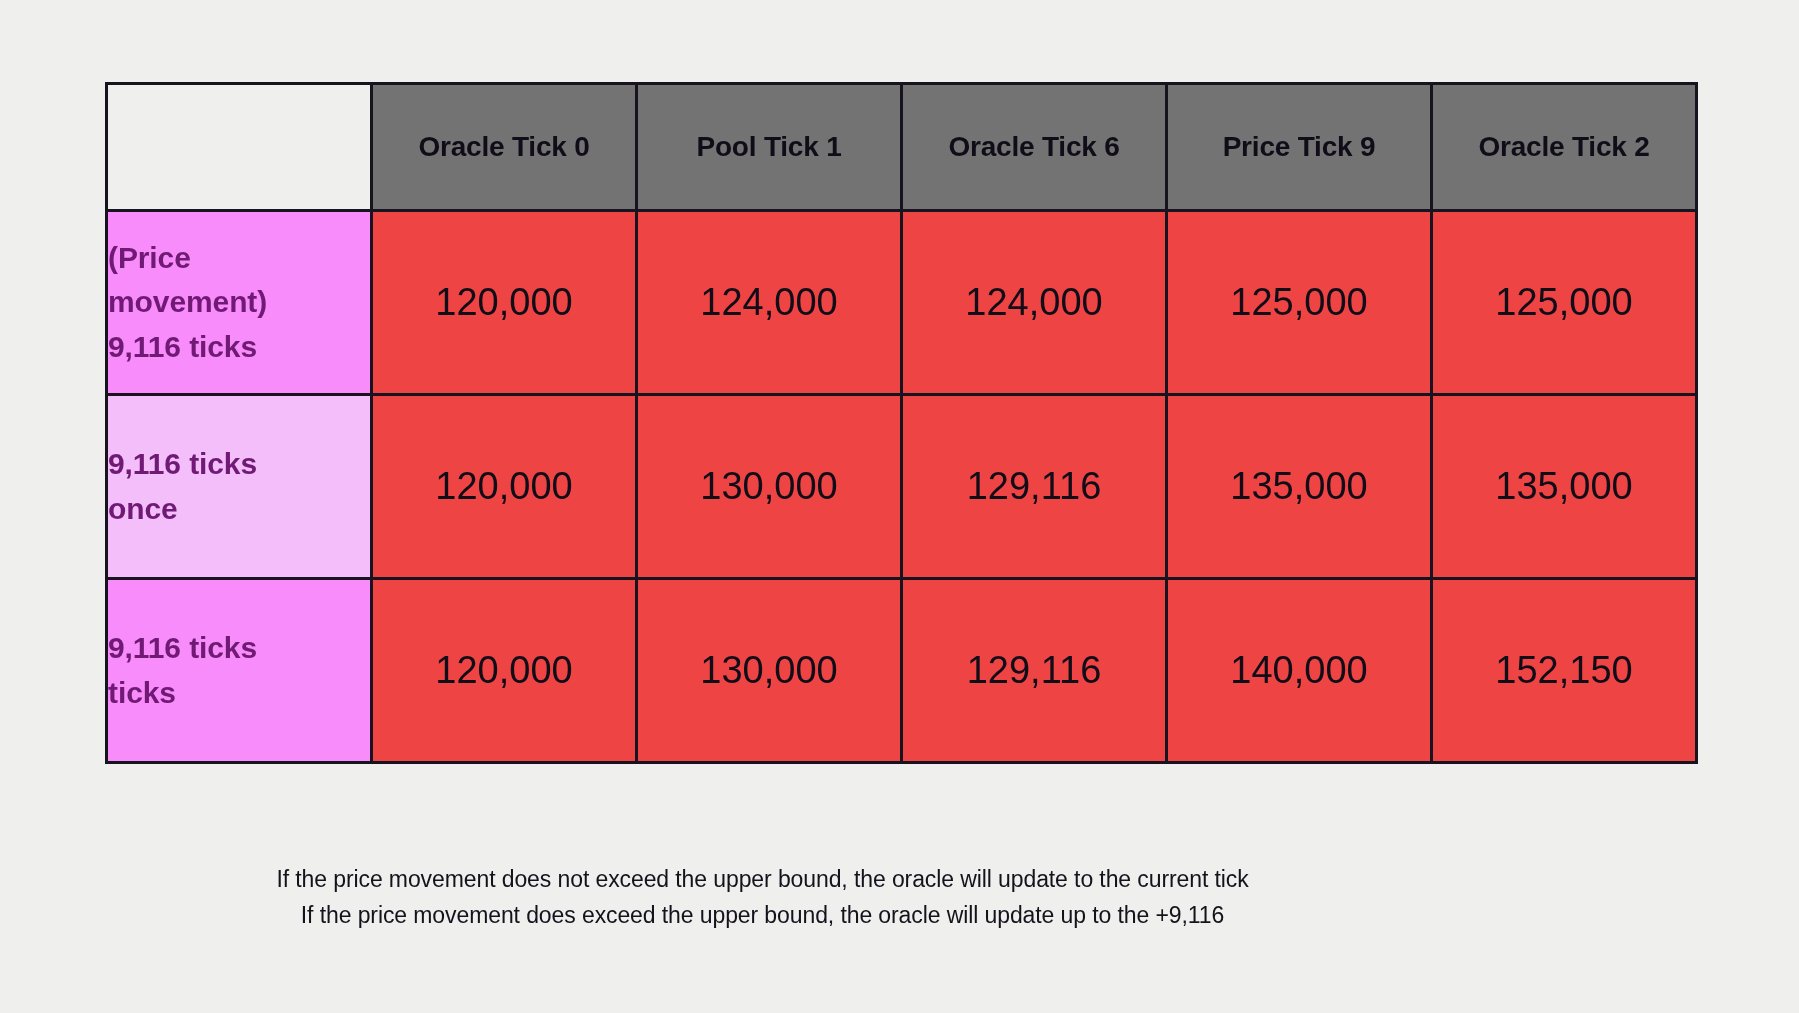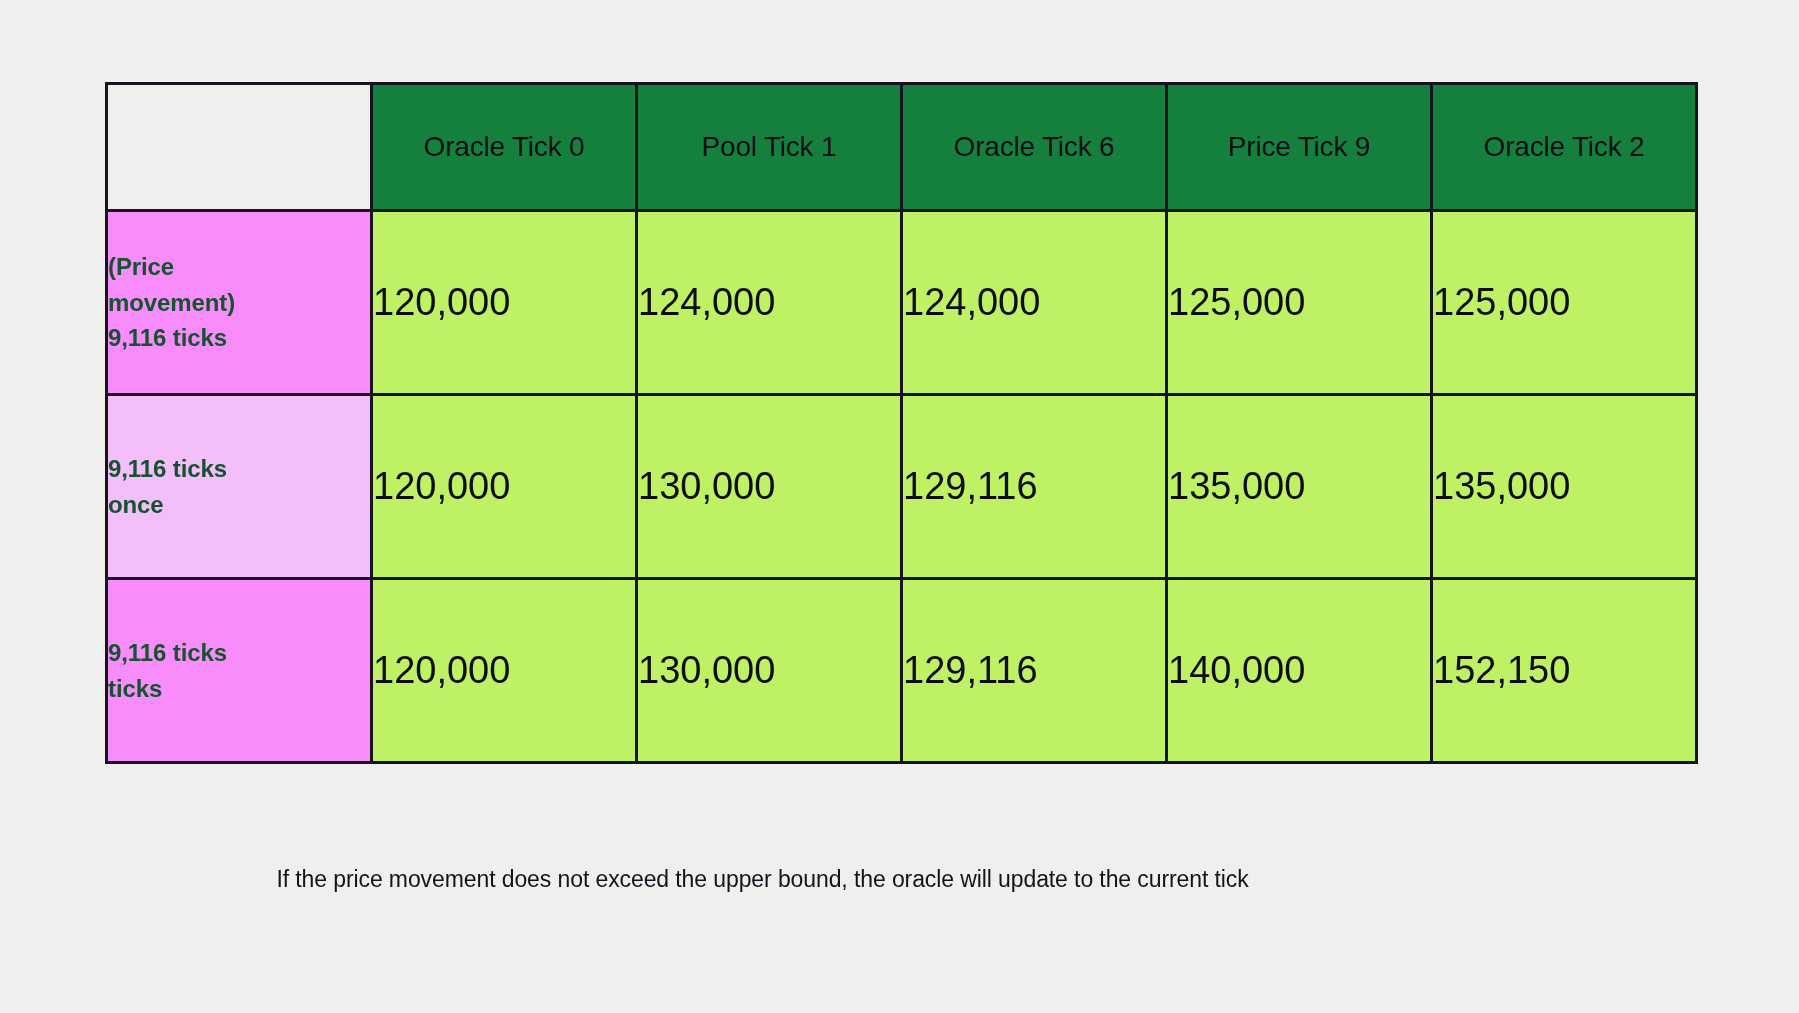--- a/index.html
+++ b/index.html
@@ -46,47 +46,47 @@
     margin: 0;
   }
 
   
   .hdr-corner {
     height: 124px;
     background: #EFEFEE;
   }
   .hdr-cell {
     height: 124px;
-    background: #15803d;
+    background: #737373;
     text-align: center;
     vertical-align: middle;
     font-size: 28px;
-    font-weight: 400;
+    font-weight: 700;
     color: #100D18;
     letter-spacing: -0.2px;
   }
 
   
   .row-label {
     background: #F98CFB;
     vertical-align: middle;
     padding: 0 18px;
-    font-size: 24px;
+    font-size: 30px;
     font-weight: 700;
-    color: #14532d;
+    color: #701a75;
     line-height: 1.48;
     letter-spacing: -0.1px;
   }
   .row-label.alt {
     background: #F3BEF9;
   }
 
   .data-cell {
-    background: #bef264;
-    text-align: left;
+    background: #ef4444;
+    text-align: center;
     vertical-align: middle;
     font-size: 38px;
     font-weight: 400;
     color: #100D18;
     letter-spacing: 0px;
   }
 
   tr.body-row { height: 184px; }
 
   
@@ -168,15 +168,16 @@
           <td class="data-cell">140,000</td>
           <td class="data-cell">152,150</td>
         </tr>
 
       </tbody>
     </table>
   </div>
 
   <div class="footnotes">
     <div class="footnote-line">If the price movement does not exceed the upper bound, the oracle will update to the current tick</div>
+    <div class="footnote-line">If the price movement does exceed the upper bound, the oracle will update up to the +9,116</div>
   </div>
 
 </div>
 
 </body></html>

